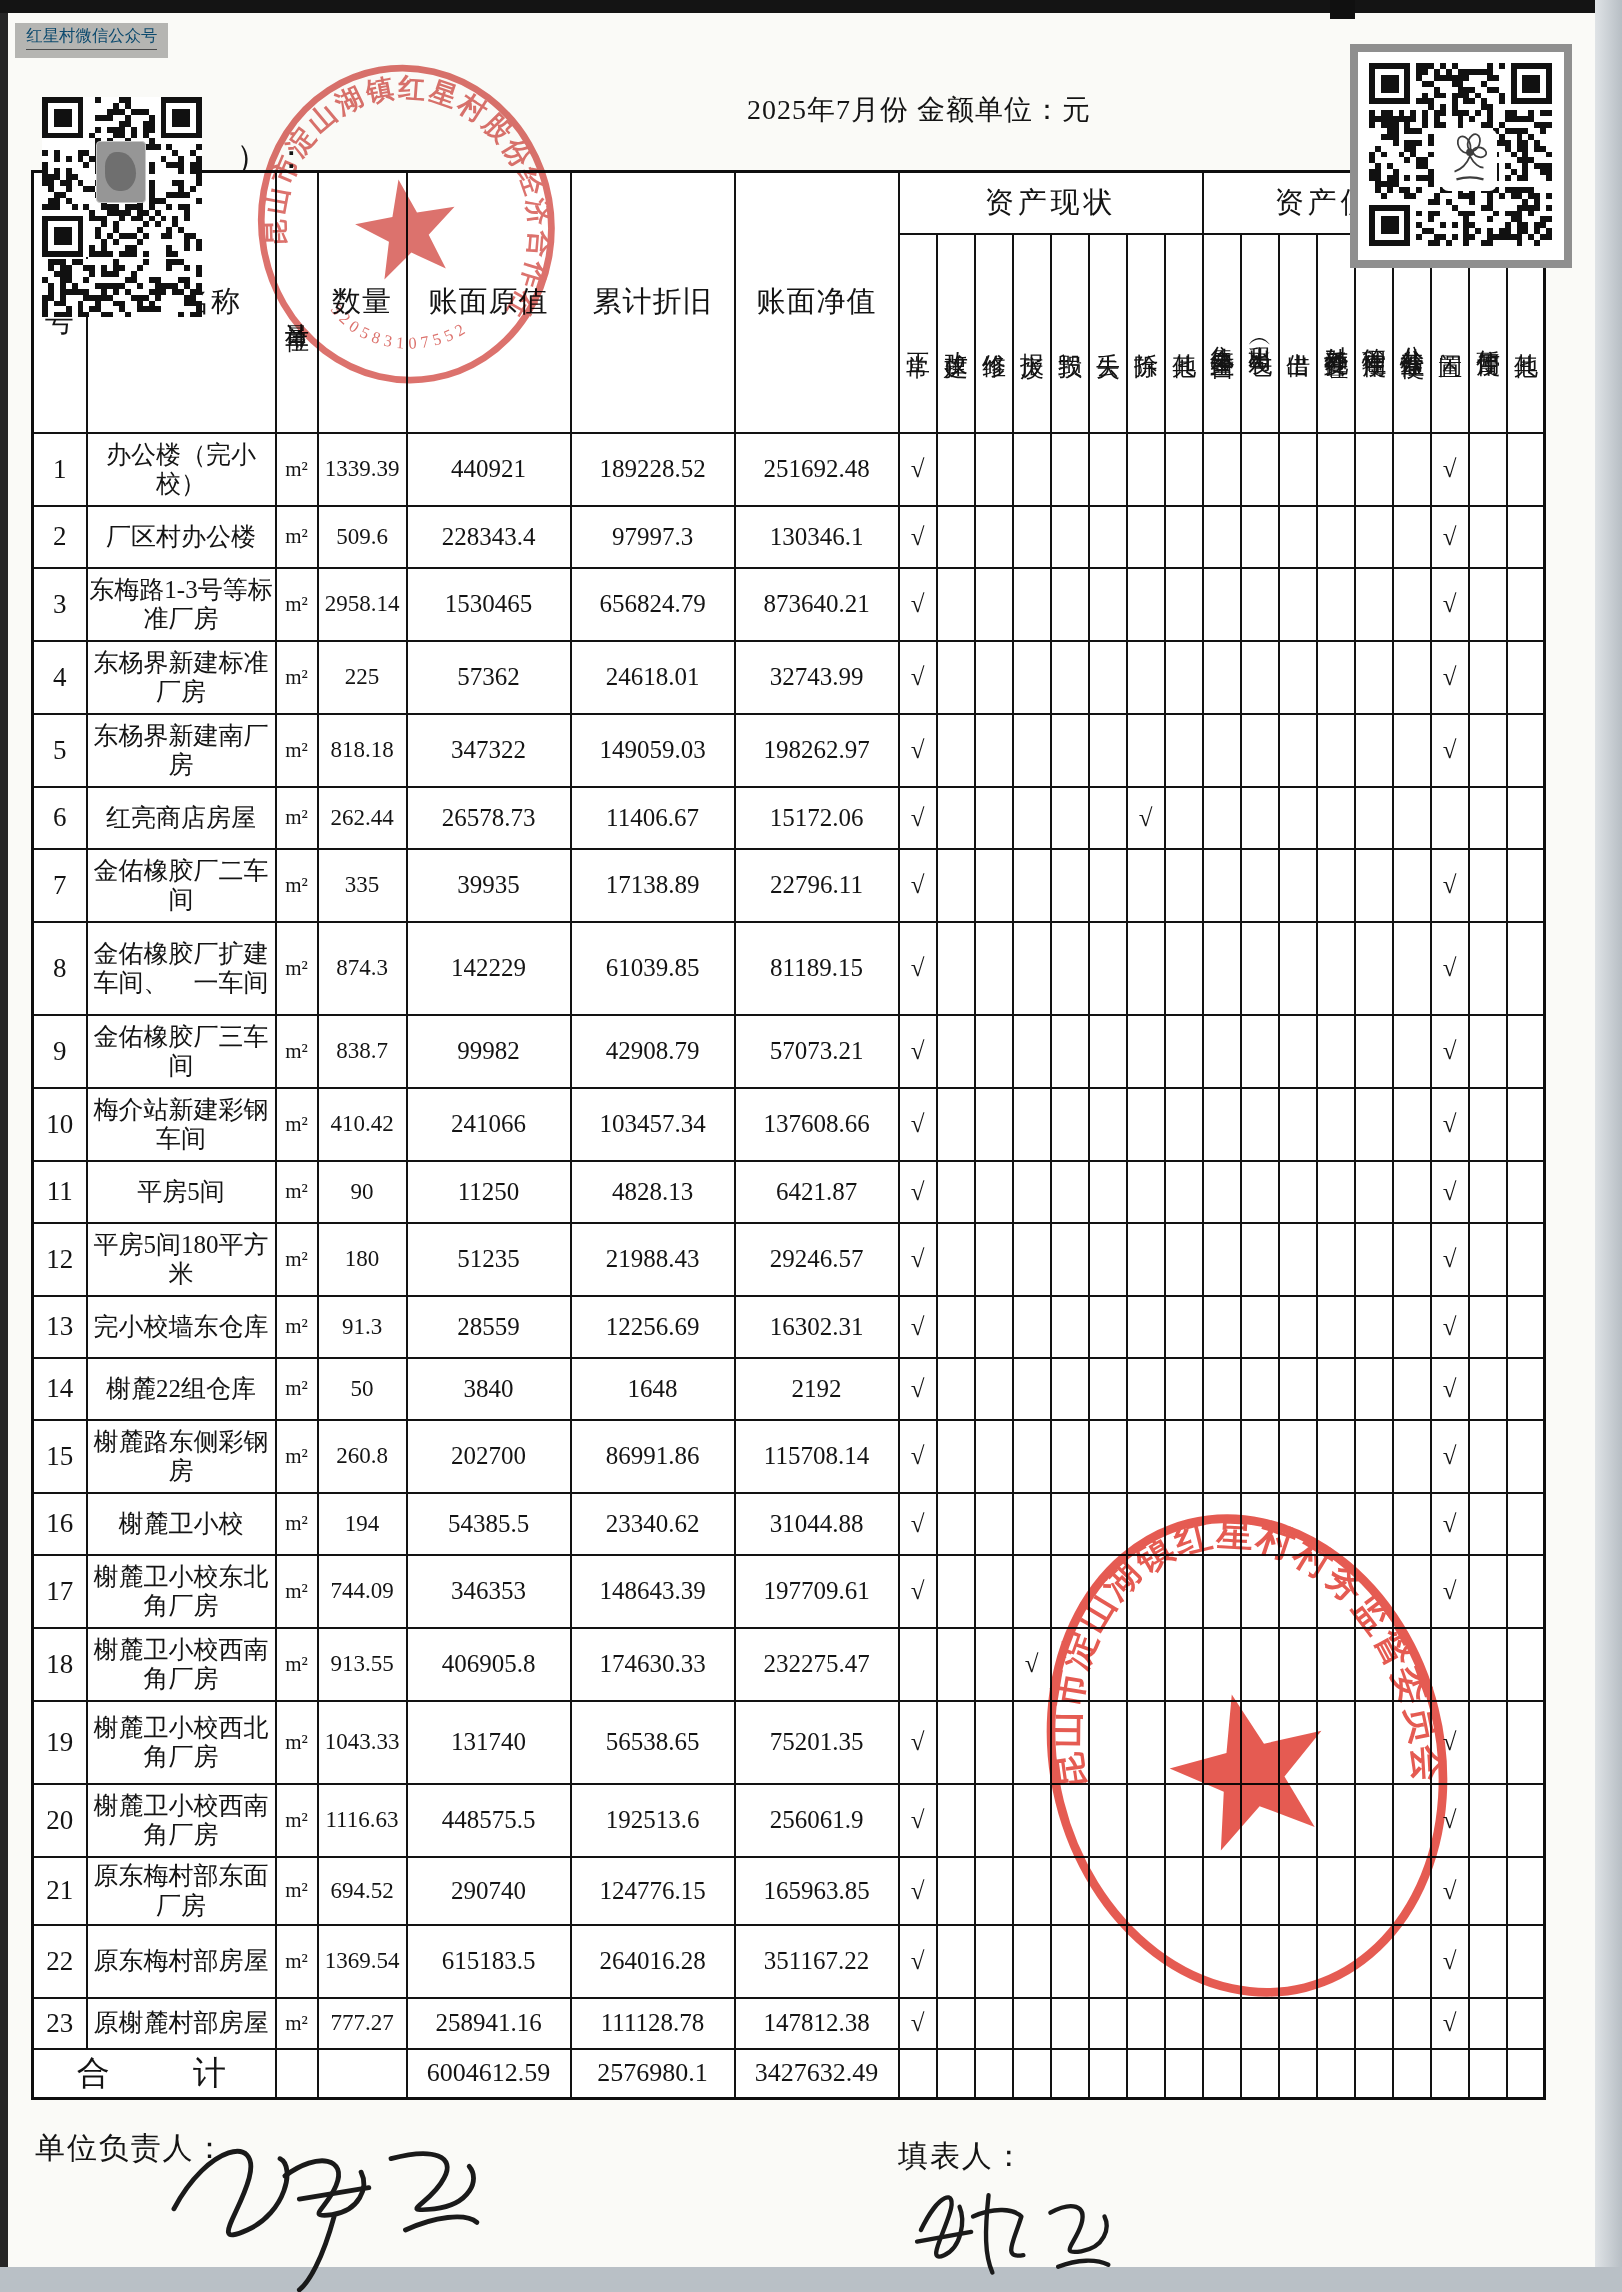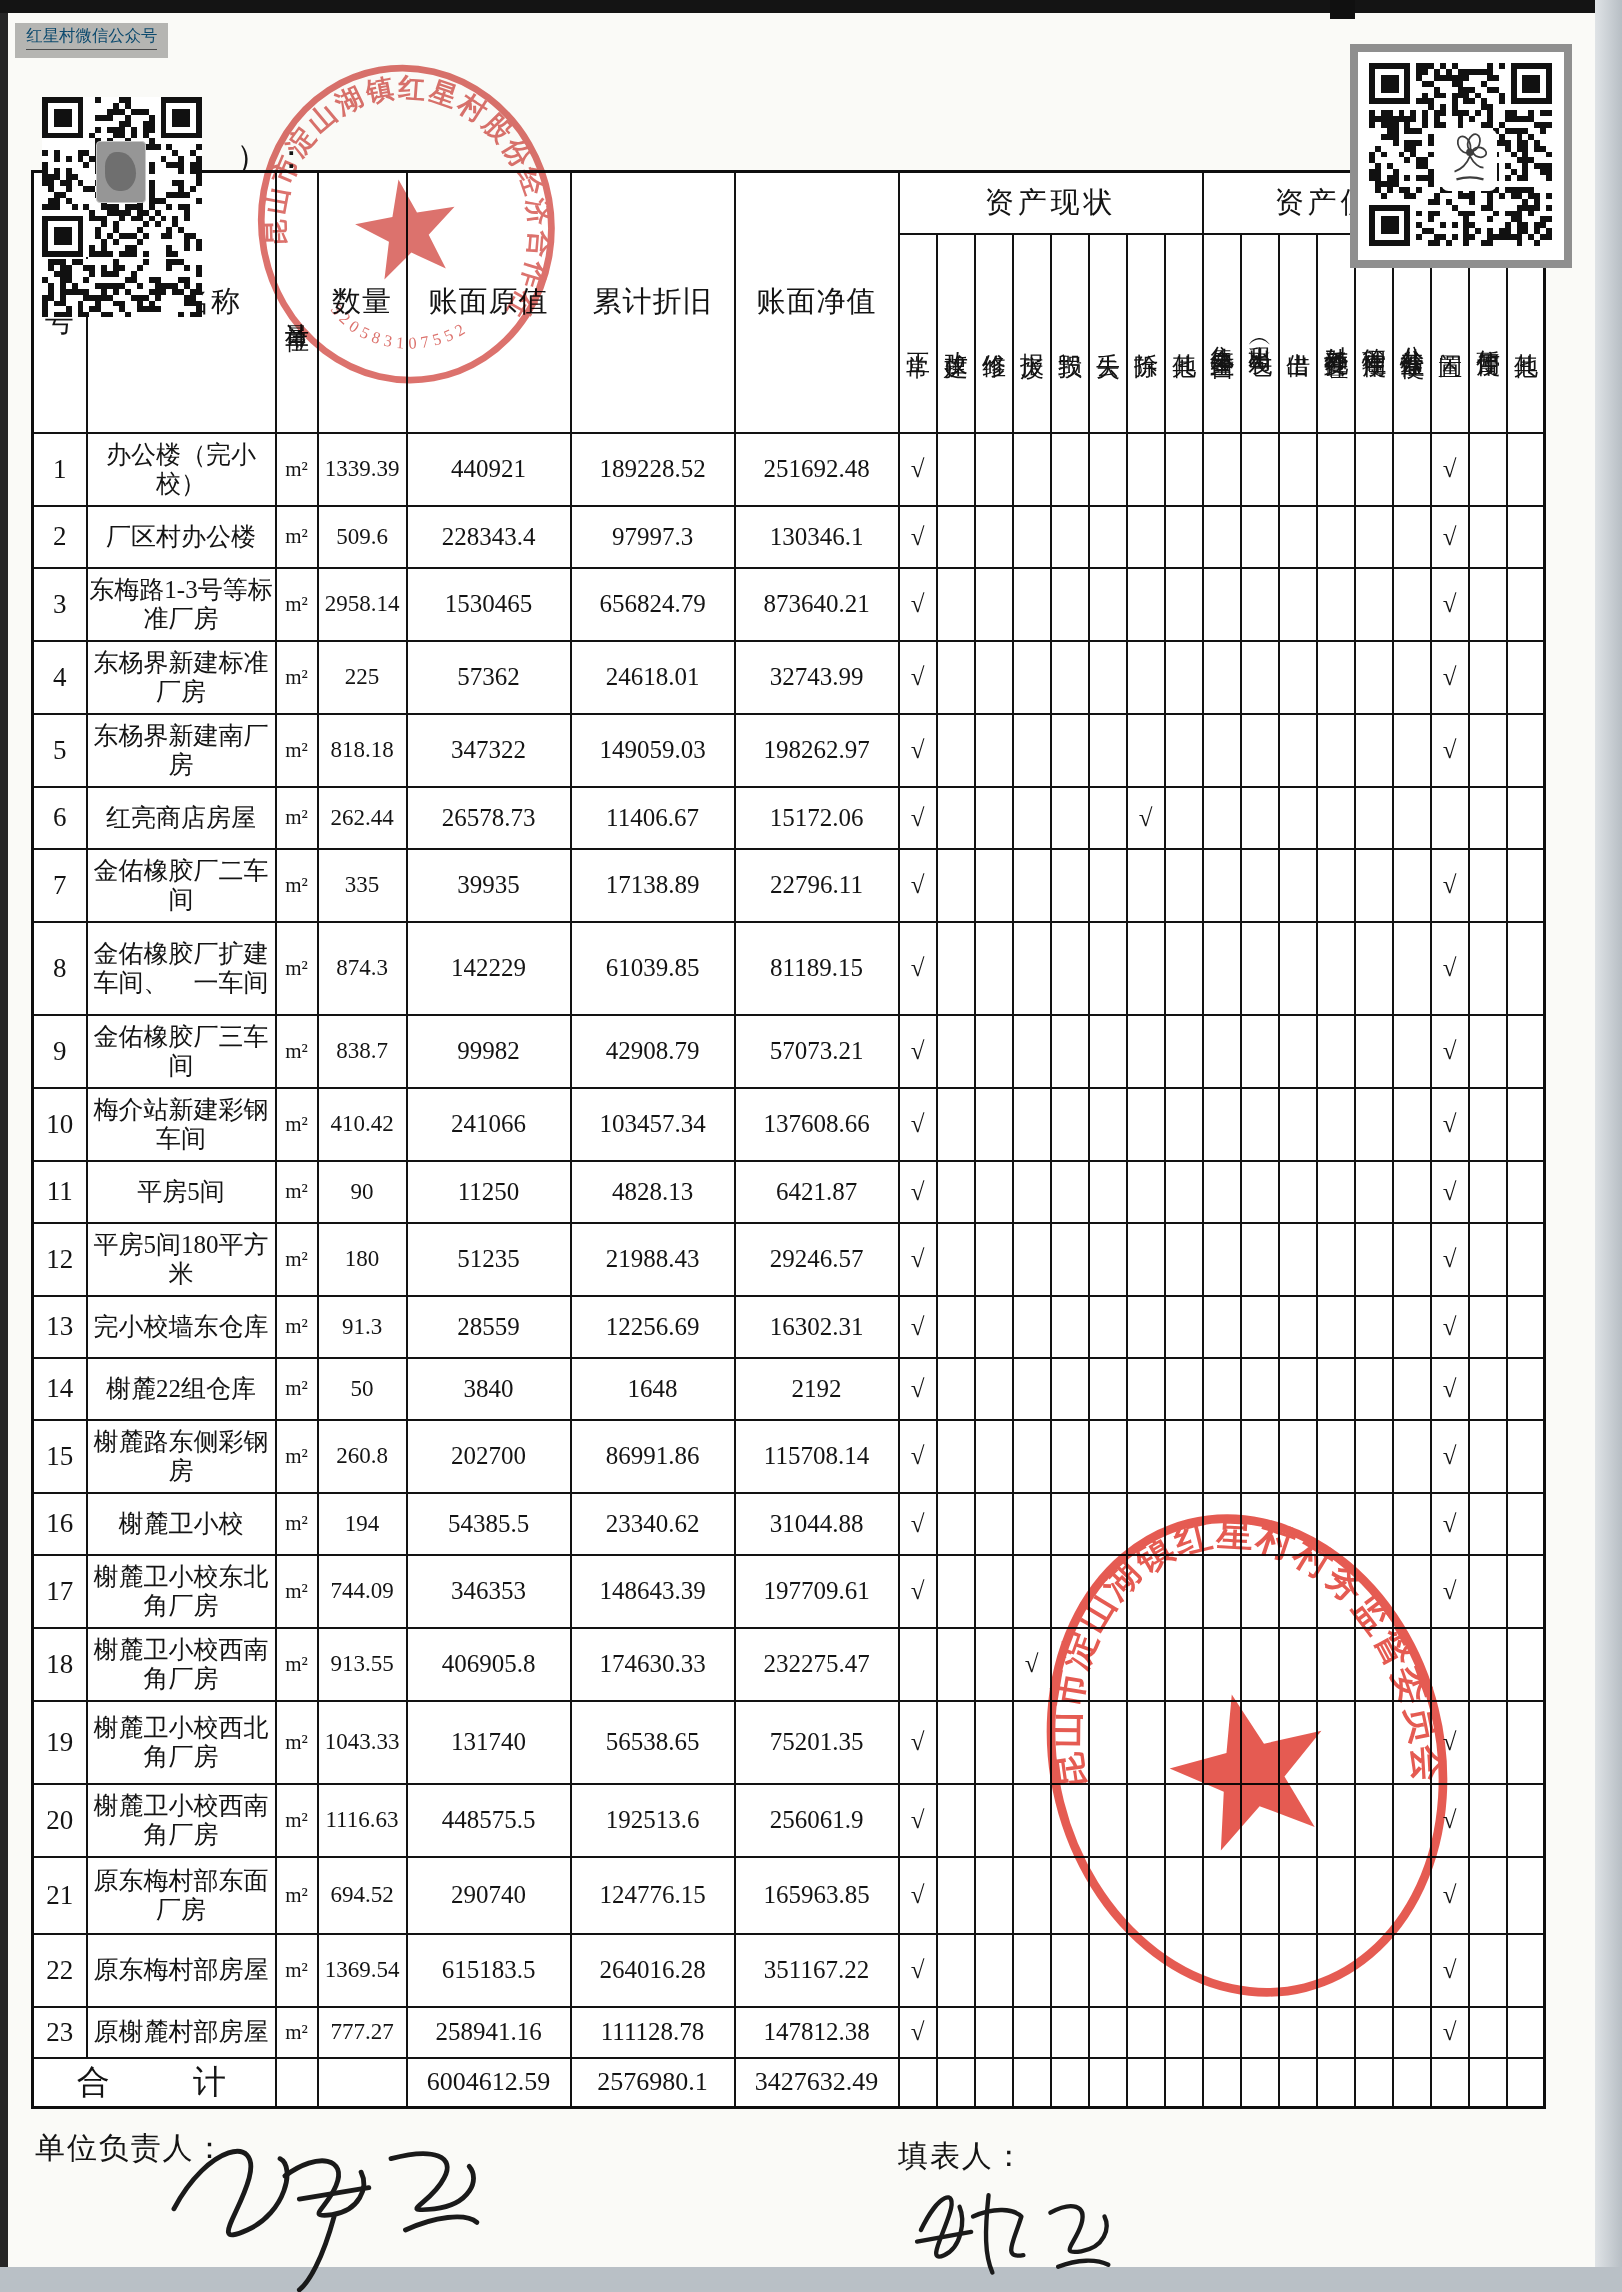--- a/index.html
+++ b/index.html
@@ -65,20 +65,21 @@
 
   <div class="abs" id="edge-top"></div>
   <div class="abs" id="edge-left"></div>
   <div class="abs" id="edge-right"></div>
   <div class="abs" id="edge-bottom"></div>
   <div class="abs" id="corner-artifact"></div>
 
   <div class="abs" id="wechat-label">
     <span>红星村微信公众号</span>
   </div>
+  <div class="abs" id="date-line">2025年7月份 金额单位：元</div>
   <div class="abs" id="left-fragment">）：</div>
 
   <table id="asset-table">
     <colgroup>
       <col style="width:54px">
         <col style="width:189px">
         <col style="width:42px">
         <col style="width:89px">
       <col style="width:164px">
         <col style="width:164px">
@@ -647,21 +648,21 @@
           <td class="c-chk"></td>
           <td class="c-chk"></td>
           <td class="c-chk"></td>
           <td class="c-chk"></td>
           <td class="c-chk"></td>
           <td class="c-chk"></td>
           <td class="c-chk"><span>√</span></td>
           <td class="c-chk"></td>
           <td class="c-chk"></td>
         </tr>
-        <tr style="height: 77px; padding-left: 30px;">
+        <tr style="height: 68px; padding-left: 30px;">
           <td class="c-no">21</td>
           <td class="c-name">原东梅村部东面厂房</td>
           <td class="c-unit">m²</td>
           <td class="c-qty">694.52</td>
           <td class="c-orig">290740</td>
           <td class="c-dep">124776.15</td>
           <td class="c-net">165963.85</td>
           <td class="c-chk"><span>√</span></td>
           <td class="c-chk"></td>
           <td class="c-chk"></td>

